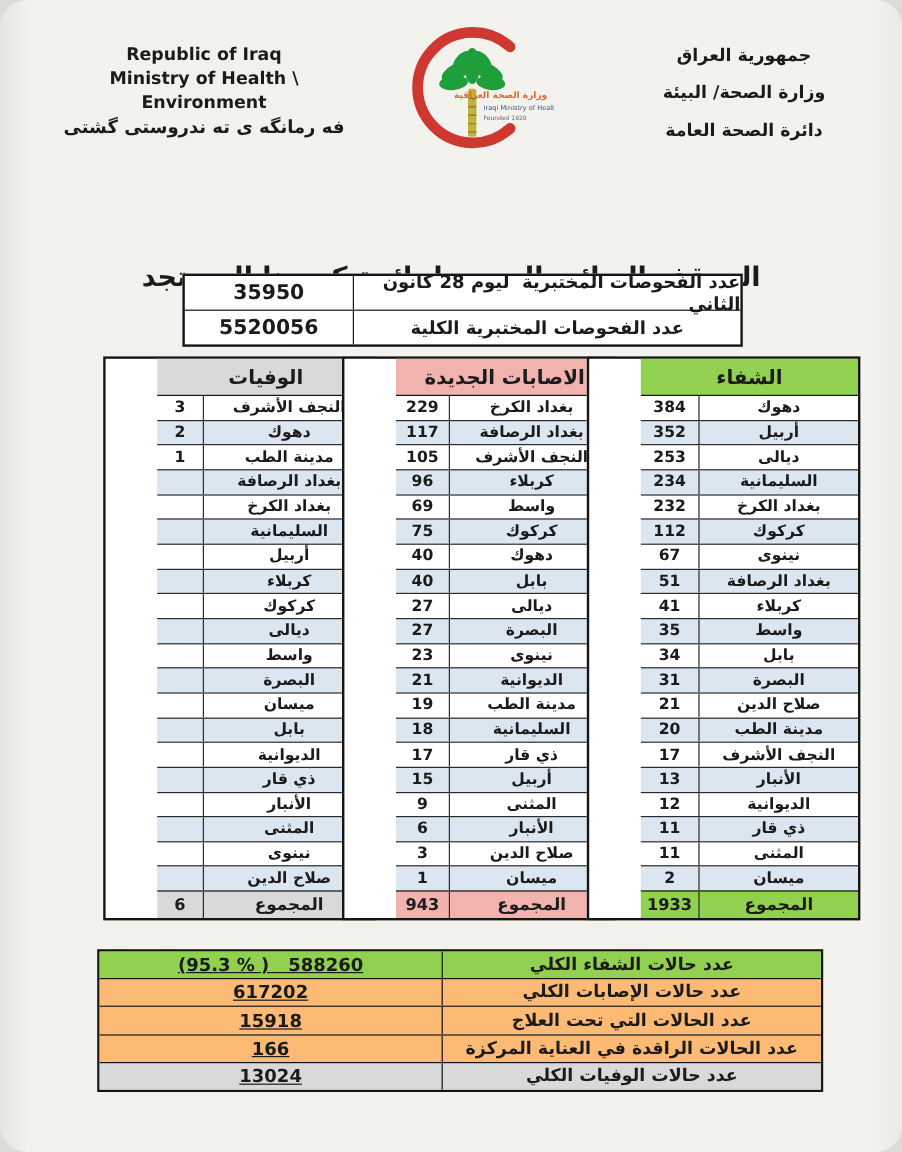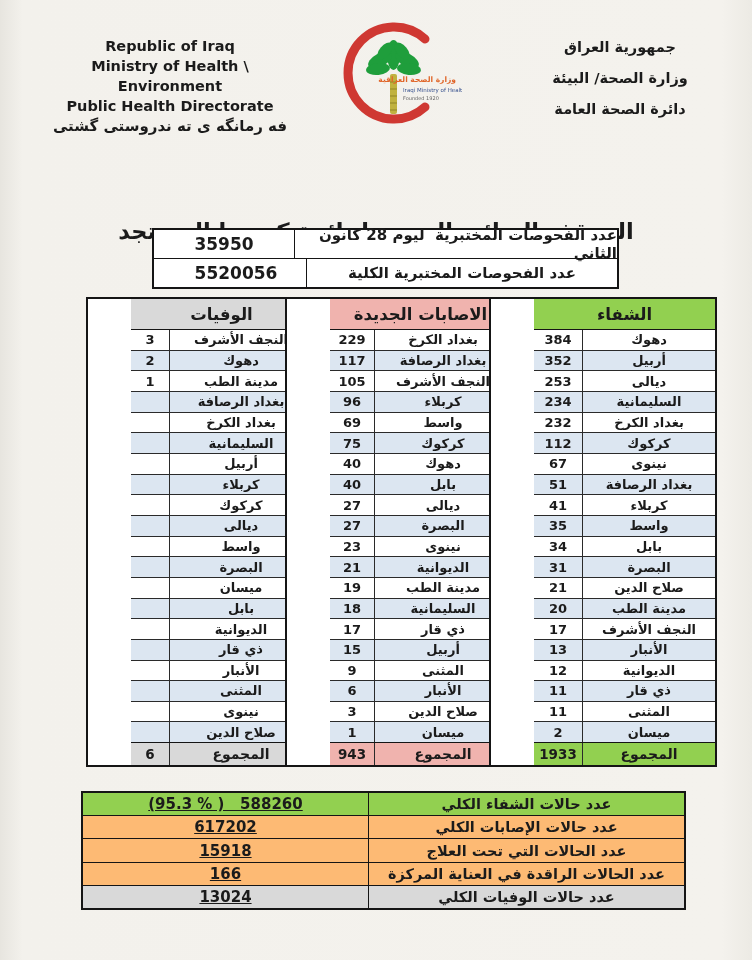--- a/index.html
+++ b/index.html
@@ -1,34 +1,34 @@
 <!DOCTYPE html>
 <html lang="ar"><head>
 <meta charset="utf-8">
 <style>
   html,body{margin:0;padding:0;background:#dddbd6;}
   .page{position:relative;width:752px;height:960px;margin:0 auto;overflow:hidden;
     background:linear-gradient(90deg,#e7e5df 0,#f3f1ec 3%,#f4f2ed 96%,#eceae4 100%);
-    font-family:"DejaVu Sans",sans-serif;color:#1b1b1b;}
+    font-family:"DejaVu Sans",sans-serif;color:#1b1b1b;border-radius:23px;}
   
   .hdr-en{position:absolute;left:40px;top:36px;width:260px;text-align:center;
     font-weight:bold;font-size:14.5px;line-height:20px;}
   .hdr-en .ku{font-size:15px;}
   .hdr-ar{position:absolute;right:42px;top:32px;width:180px;text-align:center;
     font-weight:bold;font-size:14.5px;line-height:31px;}
   .logo{position:absolute;left:328px;top:10px;width:134px;height:128px;}
   .logo svg{width:100%;height:100%;}
   
   .title{position:absolute;left:0;top:146px;width:100%;text-align:center;
     font-weight:bold;font-size:22.5px;line-height:34px;white-space:pre-wrap;}
   
   .tests{position:absolute;left:152px;top:228px;width:463px;height:57px;
     border:2px solid #151515;background:#fff;display:flex;flex-direction:column;}
   .tests-row{flex:1;display:flex;min-height:0;}
-  .tests-row + .tests-row{border-top:1.5px solid #151515;padding-left:12px;}
+  .tests-row + .tests-row{border-top:1.5px solid #151515;}
   .t-val{width:140px;border-right:1.5px solid #151515;display:flex;align-items:center;
     justify-content:center;font-weight:bold;font-size:17px;}
   .t-label{flex:1;display:flex;align-items:center;justify-content:center;
     font-weight:bold;font-size:15px;white-space:pre-wrap;}
   
   .gov{position:absolute;top:297px;height:466px;width:181px;border:2px solid #151515;
     background:#fff;display:flex;flex-direction:column;padding-left:43px;}
   .gov.deaths{left:86px}.gov.infections{left:285px}.gov.recovery{left:489px}
   .gov-header{flex:0 0 30px;display:flex;align-items:center;justify-content:center;
     font-weight:bold;font-size:16.5px;border-bottom:1.5px solid #151515;}
@@ -57,21 +57,20 @@
   .tone-gray{background:#d9d9d9;}
 </style>
 </head>
 <body>
 
 <div class="page">
 
   <div class="hdr-en" dir="ltr">
     <div>Republic of Iraq</div>
     <div>Ministry of Health \ Environment</div>
-    <div>Public Health Directorate</div>
     <div class="ku" dir="rtl">فه رمانگه ی ته ندروستی گشتی</div>
   </div>
 
   <div class="logo">
     <svg viewBox="0 0 134 128">
       <path d="M97 97 A46 46 0 1 1 97 29" fill="none" stroke="#cf3832" stroke-width="9" stroke-linecap="round"></path>
       <g>
         <rect x="62" y="64" width="7" height="40" rx="2" fill="#c0b23f"></rect>
         <path d="M62 72 h7 M62 79 h7 M62 86 h7 M62 93 h7 M62 100 h7" stroke="#8f8426" stroke-width="1.2"></path>
         <g fill="#1f9e3c">

